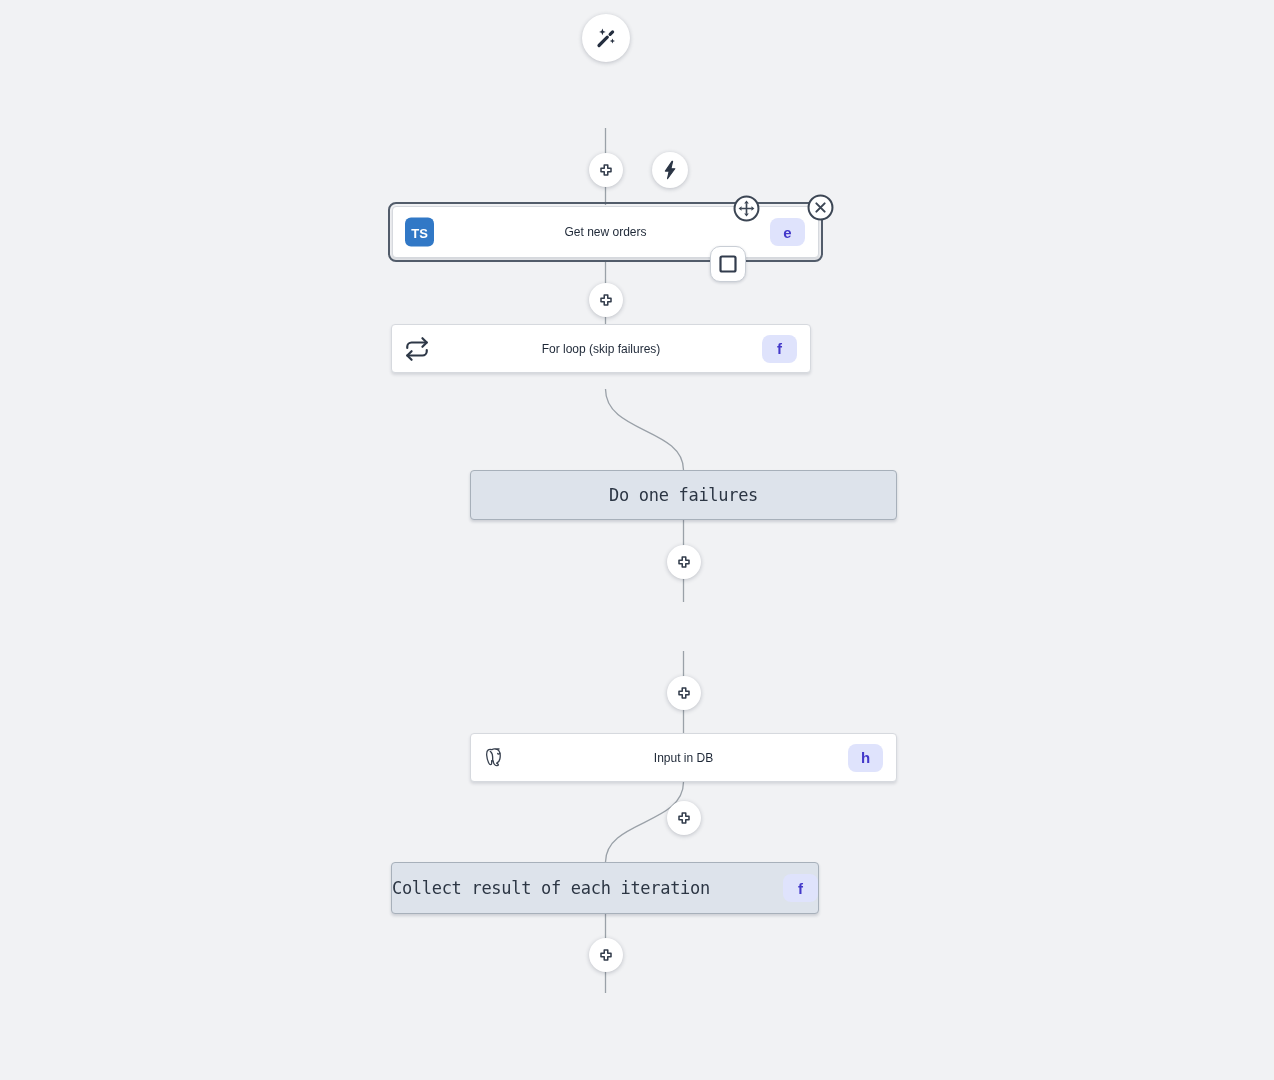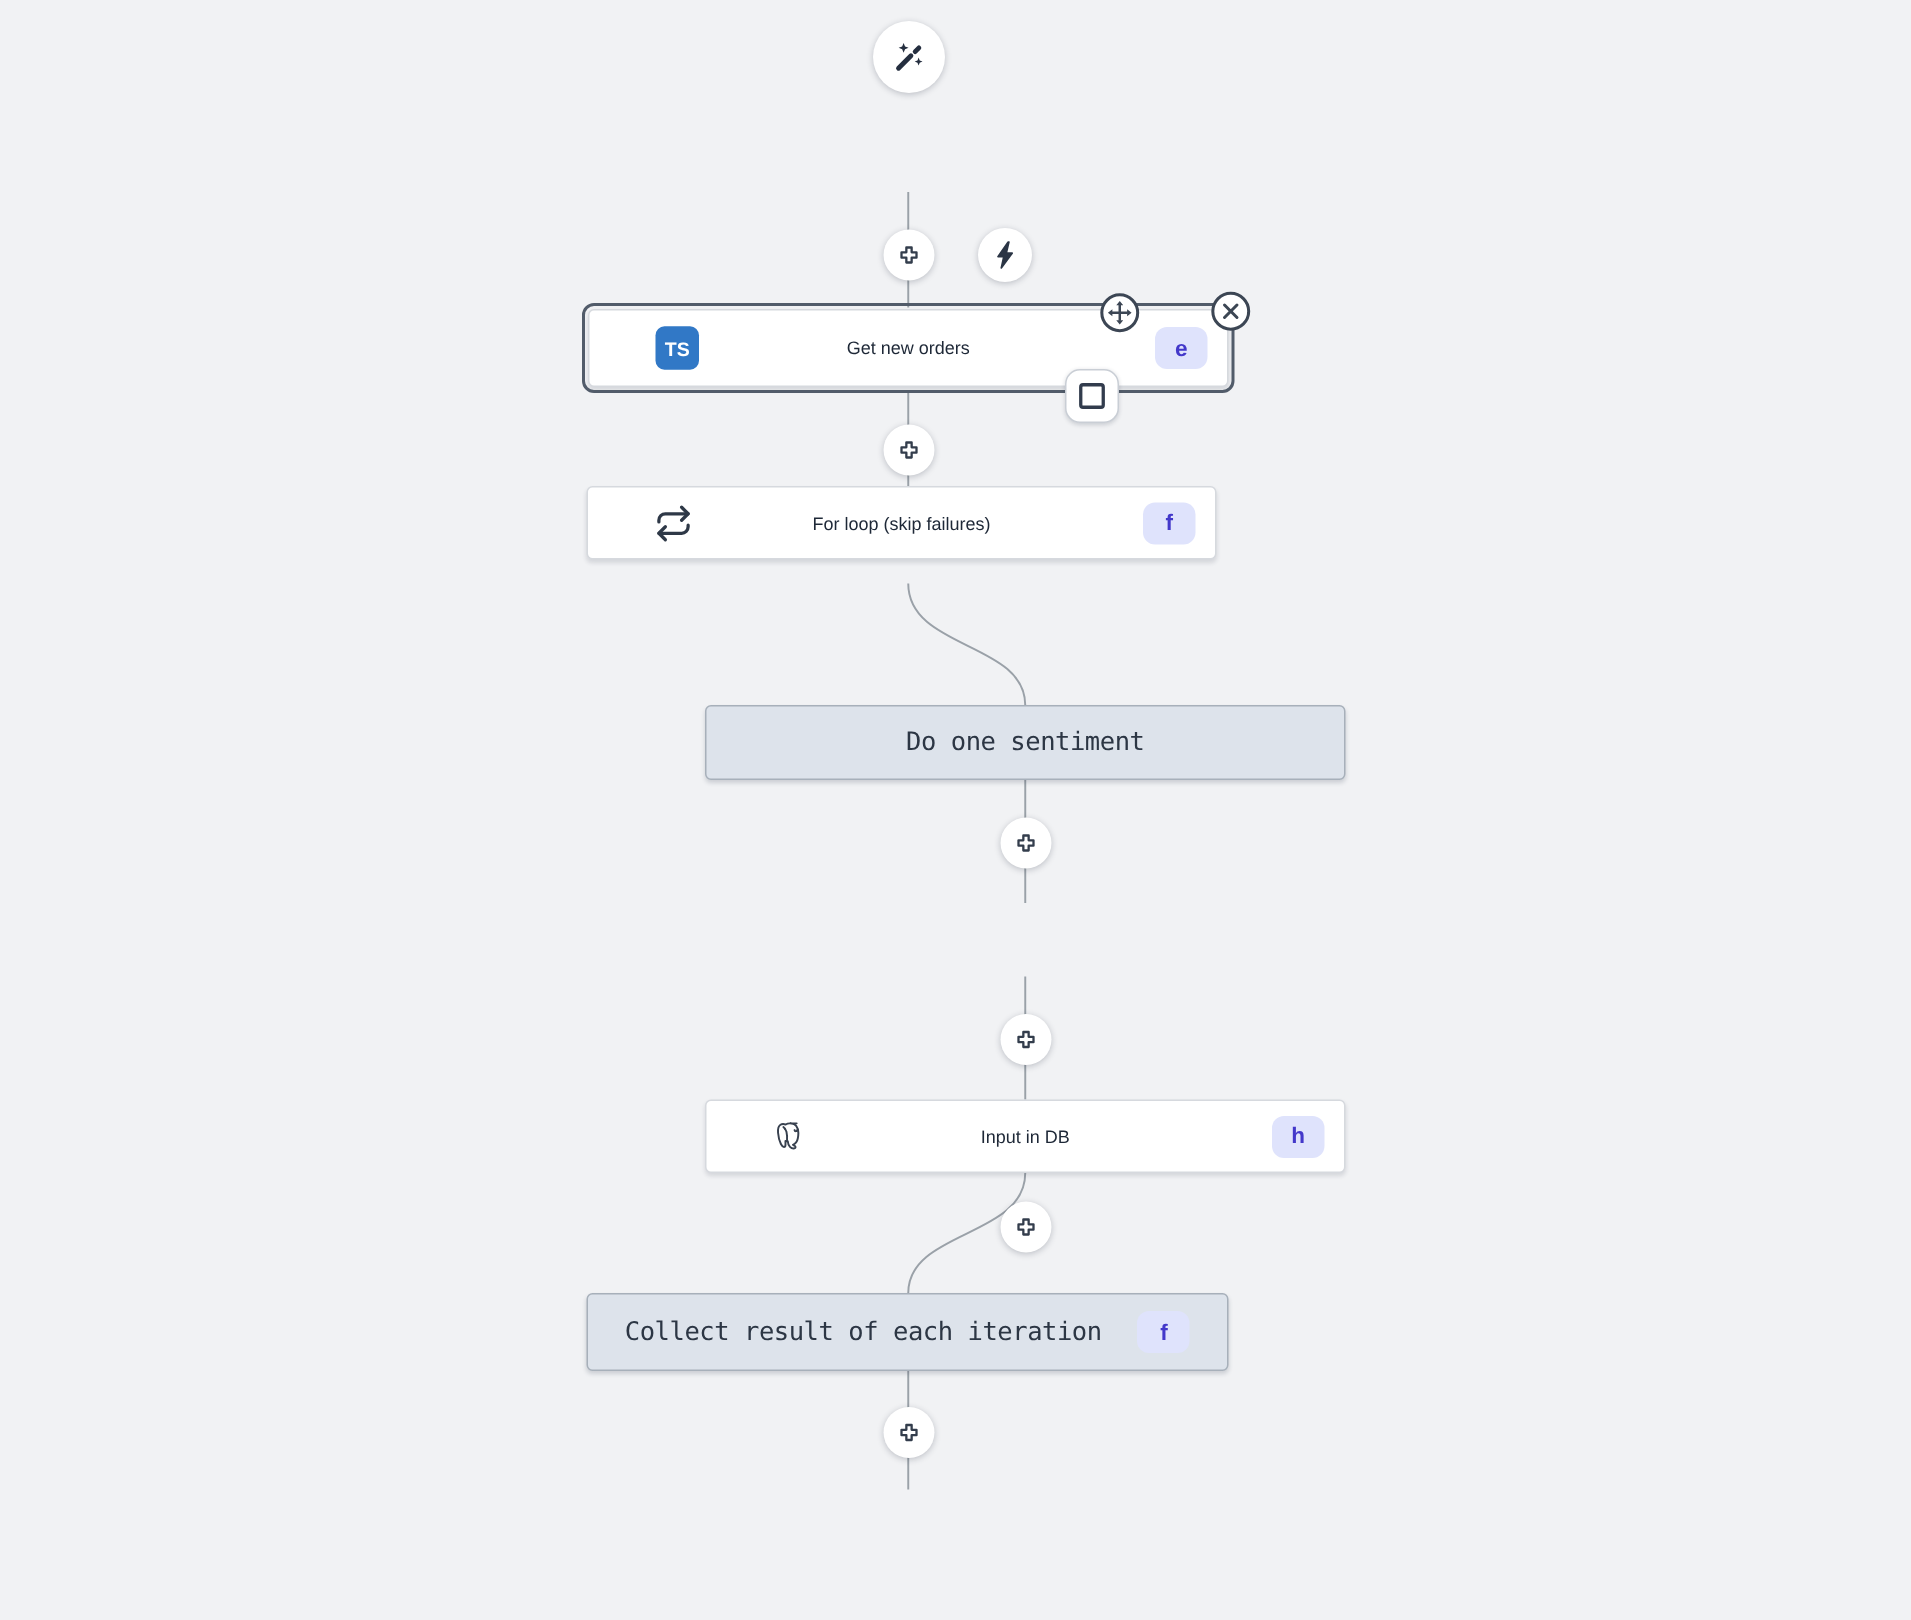--- a/index.html
+++ b/index.html
@@ -55,25 +55,25 @@
     min-width:35px;height:28px;
     background:#dfe3fc;border-radius:8px;
     color:#4338ca;font-weight:bold;font-size:15px;
     font-family:"Liberation Sans",sans-serif;
     display:flex;align-items:center;justify-content:center;
     box-sizing:border-box;
   }
   .badge.inline{position:static;transform:none;}
   .flexrow{
     position:absolute;inset:0;
-    display:flex;align-items:center;justify-content:center;gap:24px;
+    display:flex;align-items:center;justify-content:space-between;gap:24px;
   }
   .nicon{
     position:absolute;left:12px;top:50%;transform:translateY(-50%);
-    display:flex;align-items:center;justify-content:center;margin-left:32px;
+    display:flex;align-items:center;justify-content:center;
   }
   .ts-box{
     width:29px;height:29px;border-radius:6px;background:#3178c6;
     color:#fff;font-weight:bold;font-size:13px;
     font-family:"Liberation Sans",sans-serif;
     display:flex;align-items:center;justify-content:center;
     padding-top:1px;box-sizing:border-box;
   }
 
   
@@ -188,21 +188,21 @@
           <path d="M3 11v-1a4 4 0 0 1 4-4h14"></path>
         <path d="m7 22-4-4 4-4"></path>
           <path d="M21 13v1a4 4 0 0 1-4 4H3"></path>
       </svg>
     </span>
     <span class="nlabel sans">For loop (skip failures)</span>
     <span class="badge">f</span>
   </div>
 
   <div class="node virtual" style="left:470px;top:470px;width:427px;height:50px">
-    <span class="nlabel mono">Do one sentiment</span>
+    <span class="nlabel mono">Do one failures</span>
   </div>
 
   <button class="circle" style="left:667px;top:545px;width:34px;height:34px">
     <span style="display:flex">
       <svg width="20" height="20" viewBox="0 0 34 34">
         <path d="M14 8.5h6V14h5.5v6H20v5.5h-6V20H8.5v-6H14z" fill="#fff" stroke="#333d4c" stroke-width="2.6" stroke-linejoin="round"></path>
       </svg>
     </span>
   </button>
 

